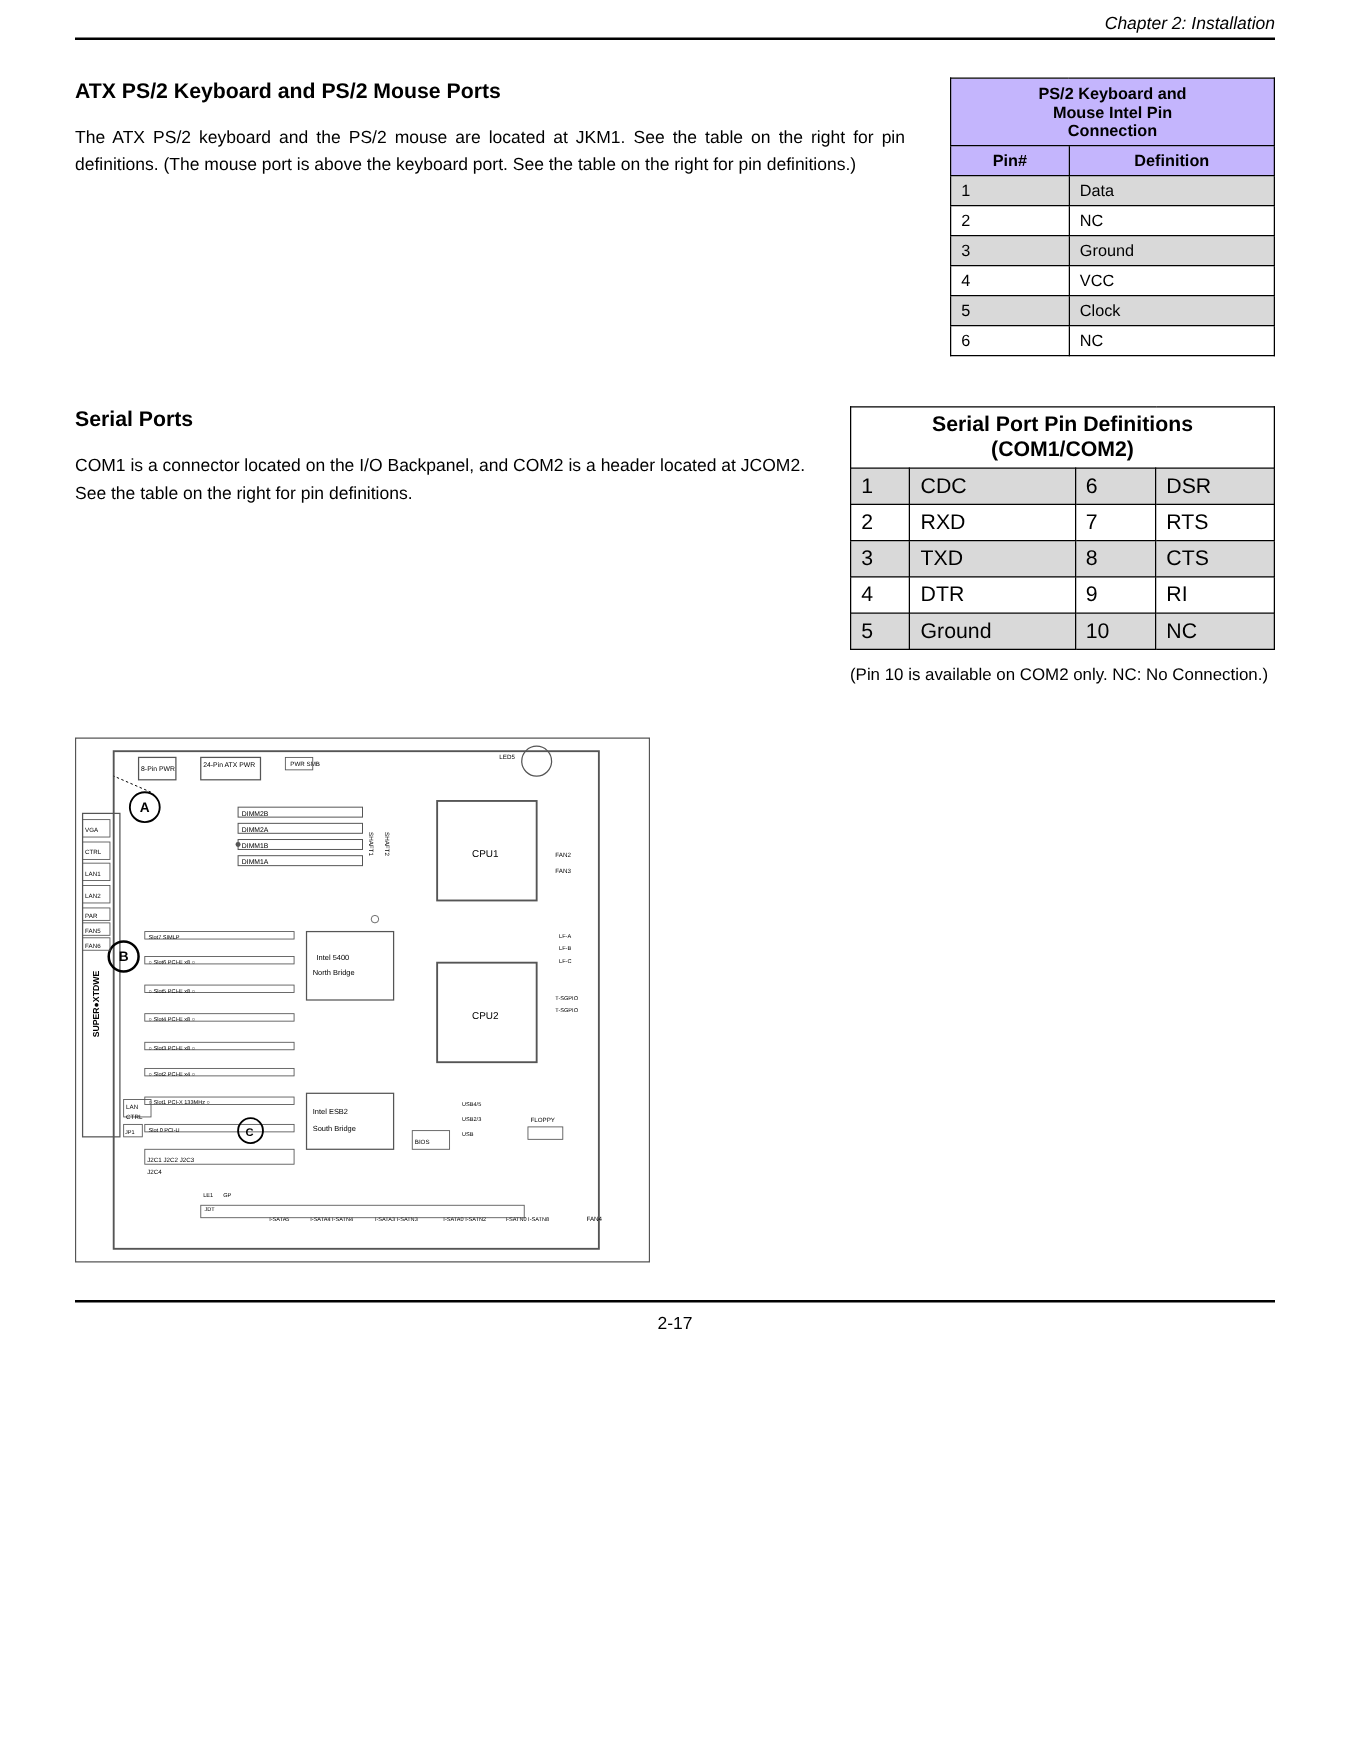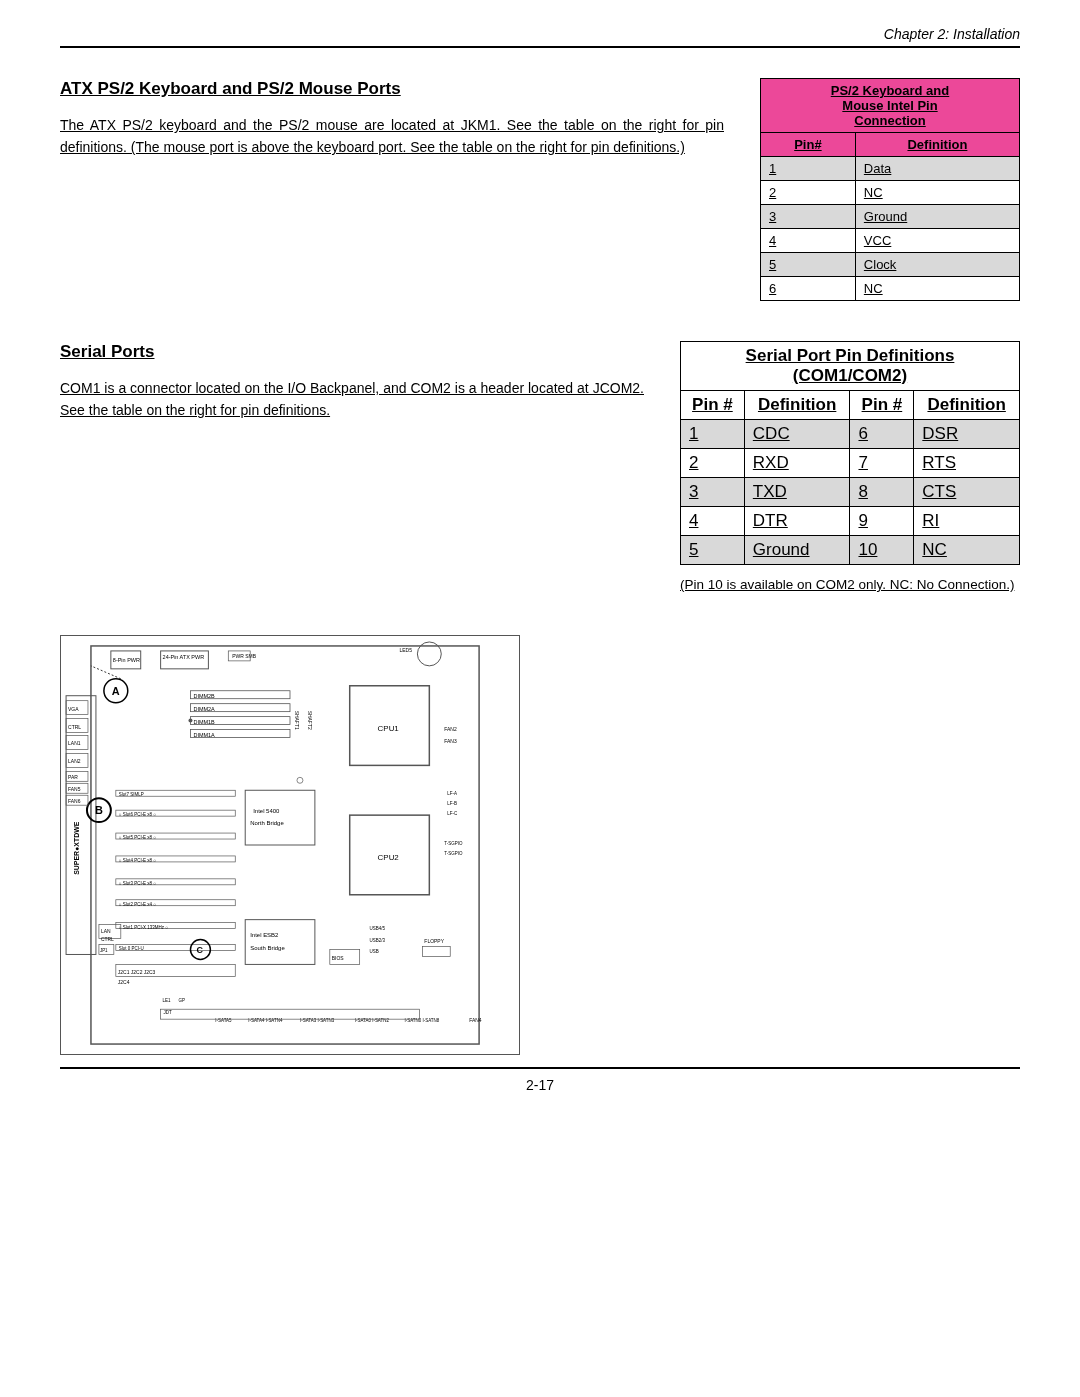--- a/index.html
+++ b/index.html
@@ -7,39 +7,38 @@
       font-family: Arial, sans-serif;
       font-size: 14px;
       background: #fff;
       color: #000;
       width: 1080px;
       min-height: 1397px;
     }
     .page {
       width: 1080px;
       min-height: 1397px;
-      padding: 16px 60px 40px 60px;
+      padding: 0 60px 40px 60px;
       position: relative;
     }
     .top-bar {
       border-bottom: 2px solid #000;
       padding: 10px 0 4px 0;
       text-align: right;
       font-size: 14px;
       margin-bottom: 30px;
     }
     .chapter-title {
       font-style: italic;
       font-size: 14px;
     }
     .section {
       display: flex;
       gap: 36px;
       margin-bottom: 40px;
-      text-decoration: underline;
     }
     .section-left {
       flex: 1;
     }
     .section-right {
       flex: 0 0 260px;
     }
     .section-title {
       font-size: 17px;
       font-weight: bold;
@@ -57,21 +56,21 @@
       width: 100%;
       font-size: 13px;
     }
     .pin-table th, .pin-table td {
       border: 1px solid #000;
       padding: 4px 8px;
     }
     .pin-table thead th {
       text-align: center;
       font-weight: bold;
-      background: #ec4899;
+      background: #c4b5fd;
     }
     .pin-table .table-title {
       text-align: center;
       font-weight: bold;
       font-size: 13px;
     }
     .pin-table tr.shaded td {
       background: #d9d9d9;
     }
     .pin-table tr.white td {
@@ -132,21 +131,21 @@
       gap: 6px;
       margin-bottom: 4px;
     }
     .underline-link {
       text-decoration: underline;
       font-size: 14px;
     }
     
     .page-number {
       text-align: center;
-      margin-top: 12px;
+      margin-top: 30px;
       font-size: 14px;
       border-top: 2px solid #000;
       padding-top: 8px;
     }
 
     
     .motherboard-svg {
       width: 100%;
       height: 100%;
     }
@@ -217,26 +216,20 @@
     </div>
     <div class="section-right" style="flex: 0 0 340px;">
       <table class="serial-table">
         <thead>
           <tr>
             <th colspan="4" class="serial-title">
               <span>Serial Port Pin Definitions</span><br>
               <span>(COM1/COM2)</span>
             </th>
           </tr>
-          <tr>
-            <th>Pin #</th>
-            <th>Definition</th>
-            <th>Pin #</th>
-            <th>Definition</th>
-          </tr>
         </thead>
         <tbody id="serial-tbody">
             <tr class="shaded">
       <td>1</td>
       <td>CDC</td>
       <td>6</td>
       <td>DSR</td>
     </tr>
             <tr class="white">
       <td>2</td>

